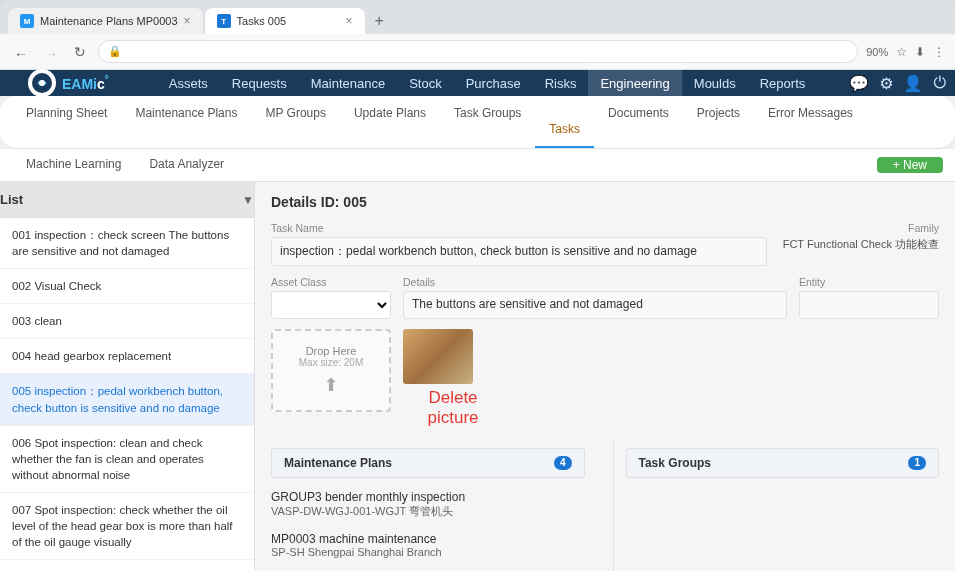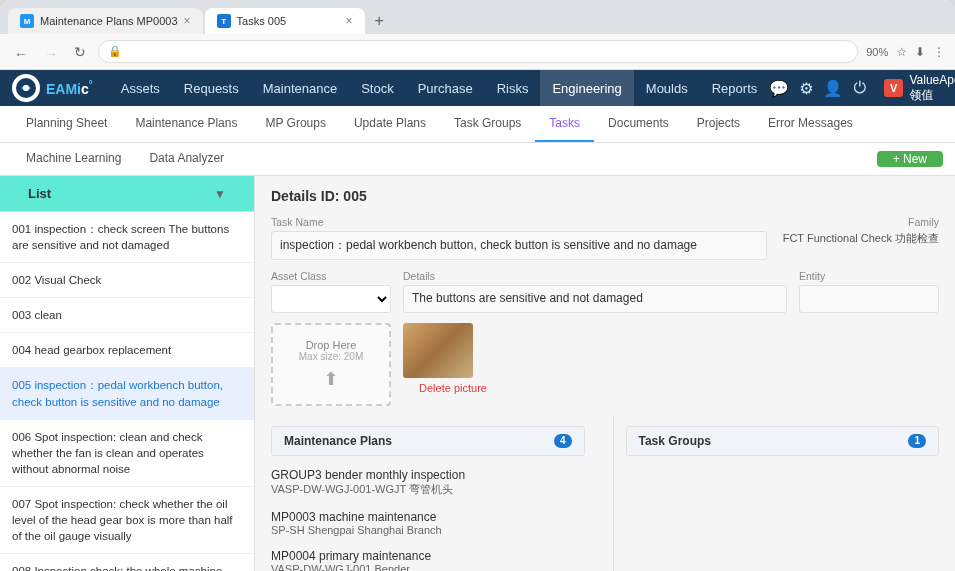--- a/index.html
+++ b/index.html
@@ -17,51 +17,51 @@
     .browser-toolbar { background: #f8f8f8; padding: 6px 10px; display: flex; align-items: center; gap: 8px; border-bottom: 1px solid #ddd; }
     .nav-btn { background: none; border: none; color: #666; cursor: pointer; font-size: 14px; padding: 2px 4px; }
     .nav-btn:disabled { color: #ccc; }
     .address-bar { flex: 1; display: flex; align-items: center; background: white; border: 1px solid #ddd; border-radius: 20px; padding: 4px 10px; gap: 6px; }
     .address-bar .lock-icon { color: #555; font-size: 11px; }
     .address-bar input { border: none; outline: none; flex: 1; font-size: 12px; color: #333; }
     .toolbar-right { display: flex; align-items: center; gap: 8px; color: #666; font-size: 12px; }
     .zoom-text { font-size: 11px; }
 
     
-    .app-header { background: #1a3a5c; display: flex; align-items: center; padding: 0 12px; height: 36px; }
+    .app-header { background: #1a3a5c; display: flex; align-items: center; padding: 0 28px; height: 26px; gap: 32px; }
     .logo-area { display: flex; align-items: center; gap: 6px; margin-right: 16px; }
     .logo-icon { background: white; border-radius: 50%; width: 28px; height: 28px; display: flex; align-items: center; justify-content: center; }
     .logo-text { color: white; font-weight: bold; font-size: 14px; }
     .logo-text span { color: #4fc3f7; }
 
     .nav-menu { display: flex; align-items: flex-end; gap: 0; flex: 1; }
     .nav-item { color: #d0e4f7; padding: 0 12px; height: 42px; display: flex; align-items: center; font-size: 13px; cursor: pointer; white-space: nowrap; }
     .nav-item.engineering { background: rgba(255,255,255,0.15); color: white; }
 
     .header-right { display: flex; align-items: center; gap: 10px; }
     .header-icon { color: #d0e4f7; font-size: 16px; cursor: pointer; }
     .valueapex-brand { display: flex; align-items: center; gap: 6px; margin-left: 8px; }
     .brand-logo { background: #e74c3c; color: white; font-weight: bold; font-size: 11px; padding: 3px 6px; border-radius: 3px; }
     .brand-name { color: white; font-size: 12px; font-weight: 500; }
 
     
-    .sub-nav { background: white; border-bottom: 1px solid #e0e0e0; padding: 0 12px; display: flex; flex-wrap: wrap; }
+    .sub-nav { background: white; border-bottom: 1px solid #e0e0e0; padding: 0 12px; display: flex; flex-wrap: wrap; border-radius: 17px; }
     .sub-nav-item { padding: 10px 14px; font-size: 12px; color: #555; cursor: pointer; border-bottom: 2px solid transparent; white-space: nowrap; }
-    .sub-nav-item.active { color: #8b5cf6; border-bottom-color: #2196f3; font-weight: 500; }
+    .sub-nav-item.active { color: #a16207; border-bottom-color: #2196f3; font-weight: 500; margin-top: 16px; }
 
     .sub-nav-row2 { background: white; padding: 0 12px 0; display: flex; align-items: center; border-bottom: 1px solid #e0e0e0; }
     .sub-nav-row2 .sub-nav-item { padding: 8px 14px; }
     .new-btn { margin-left: auto; background: #4caf50; color: white; border: none; padding: 1px 16px; border-radius: 4px; font-size: 12px; cursor: pointer; display: flex; align-items: center; gap: 4px; }
 
     
     .main-content { display: flex; background: #f5f5f5; min-height: 380px; }
 
     
     .list-panel { width: 255px; flex-shrink: 0; background: white; border-right: 1px solid #e0e0e0; }
-    .list-header { padding: 10px 28px; display: flex; align-items: center; justify-content: space-between; border-bottom: 1px solid #e0e0e0; background: #5eead4; }
+    .list-header { padding: 10px 0; display: flex; align-items: center; justify-content: space-between; border-bottom: 1px solid #e0e0e0; background: #e5e5e5; }
     .list-header-title { font-weight: 600; font-size: 13px; color: #333; }
     .filter-icon { color: #666; cursor: pointer; }
 
     .list-item { padding: 9px 12px; border-bottom: 1px solid #f0f0f0; cursor: pointer; font-size: 11.5px; color: #333; line-height: 1.4; }
     .list-item.selected { color: #1976d2; background: #e8f0fe; }
 
     
     .details-panel { flex: 1; padding: 12px 16px; overflow-y: auto; }
     .details-title { font-size: 14px; font-weight: 600; color: #333; margin-bottom: 12px; }
     .field-value { font-size: 12px; color: #333; background: #f9f9f9; border: 1px solid #e0e0e0; border-radius: 3px; padding: 5px 8px; min-height: 28px; }
@@ -73,21 +73,21 @@
     .family-field { flex: 0 0 160px; text-align: right; }
     .family-value { font-size: 11px; color: #555; line-height: 1.4; }
 
     .asset-details-row { display: flex; gap: 12px; margin-bottom: 10px; align-items: flex-start; }
     .asset-class-col { flex: 0 0 120px; }
     .details-col { flex: 1; }
     .entity-col { flex: 0 0 140px; }
 
     .drop-zone { border: 2px dashed #ccc; border-radius: 4px; padding: 14px 10px; text-align: center; color: #888; font-size: 11px; background: #fafafa; cursor: pointer; }
     .drop-zone-icon { font-size: 18px; color: #aaa; margin-top: 6px; }
-    .delete-picture { color: #e53935; font-size: 11px; text-align: center; cursor: pointer; margin-top: 4px; }
+    .delete-picture { color: #e53935; font-size: 17px; text-align: center; cursor: pointer; margin-top: 4px; }
 
     .asset-drop-area { display: flex; gap: 12px; align-items: flex-start; }
 
     .section-header { background: #f0f4f8; border: 1px solid #e0e0e0; padding: 7px 12px; font-size: 12px; font-weight: 600; color: #333; margin: 10px 0 6px; display: flex; justify-content: space-between; border-radius: 3px; }
     .badge { background: #1976d2; color: white; border-radius: 10px; padding: 1px 6px; font-size: 10px; font-weight: bold; }
     .plans-col { flex: 1; padding-right: 12px; }
     .tasks-col { flex: 1; padding-left: 12px; border-left: 1px solid #e0e0e0; }
 
     .plan-item { padding: 6px 0; border-bottom: 1px solid #f5f5f5; }
     .plan-name { font-size: 12px; color: #333; font-weight: 500; }

